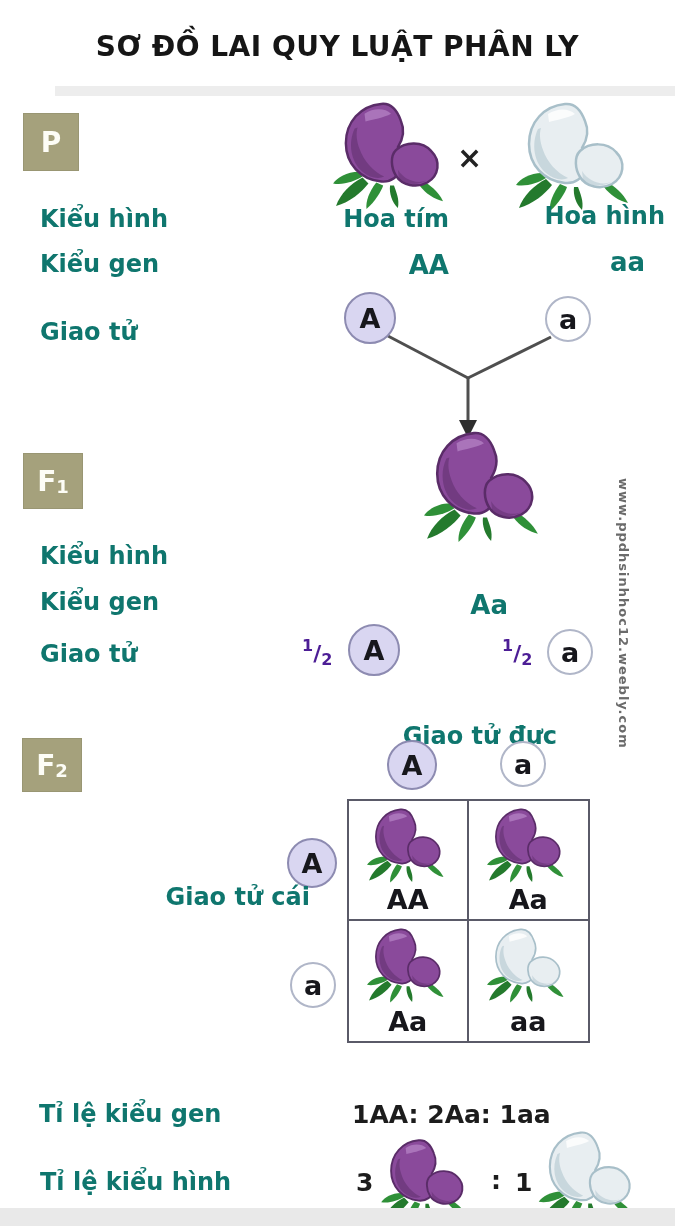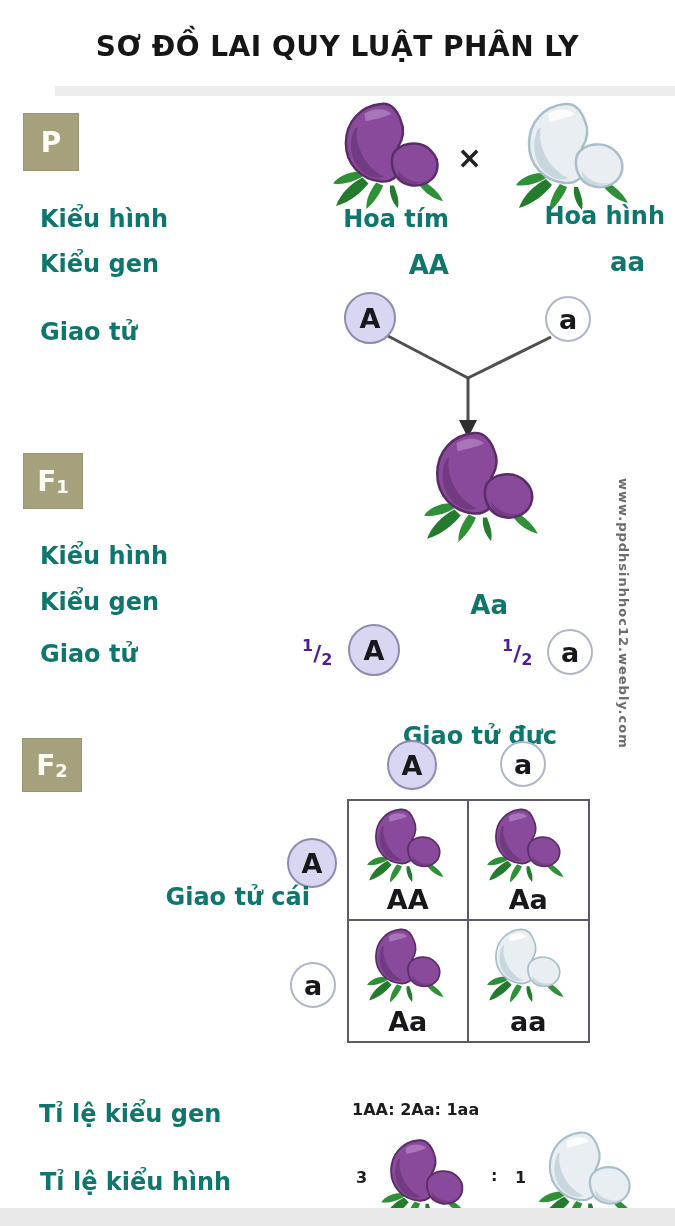--- a/index.html
+++ b/index.html
@@ -48,21 +48,21 @@
   .pcell .flower { left:50%; top:6px; transform:translateX(-50%); }
   .cell-gt {
     position:absolute; left:0; bottom:4px; width:100%;
     text-align:center; font-size:27px; font-weight:700; color:#17171c;
   }
   .watermark {
     position:absolute; left:616px; top:478px; height:340px;
     writing-mode:vertical-rl; font-size:13px; font-weight:700;
     color:#6b6b6b; letter-spacing:1px; white-space:nowrap;
   }
-  .ratio-val { position:absolute; font-size:16px; font-weight:700; white-space:nowrap; color:#1c1c1c; }
+  .ratio-val { position:absolute; font-size:25px; font-weight:700; white-space:nowrap; color:#1c1c1c; }
 </style>
 </head>
 <body>
 
 <svg width="0" height="0" style="position:absolute" aria-hidden="true">
   <defs>
     <g id="flower-shape">
       <path d="M26 72 C14 72 4 78 0 84 C10 86 22 82 30 77 Z" fill="var(--leaf)"></path>
       <path d="M30 78 C18 84 7 95 3 107 C17 103 29 93 36 84 Z" fill="var(--leaf2)"></path>
       <path d="M44 83 C37 92 33 102 34 110 C43 102 49 92 51 86 Z" fill="var(--leaf)"></path>

